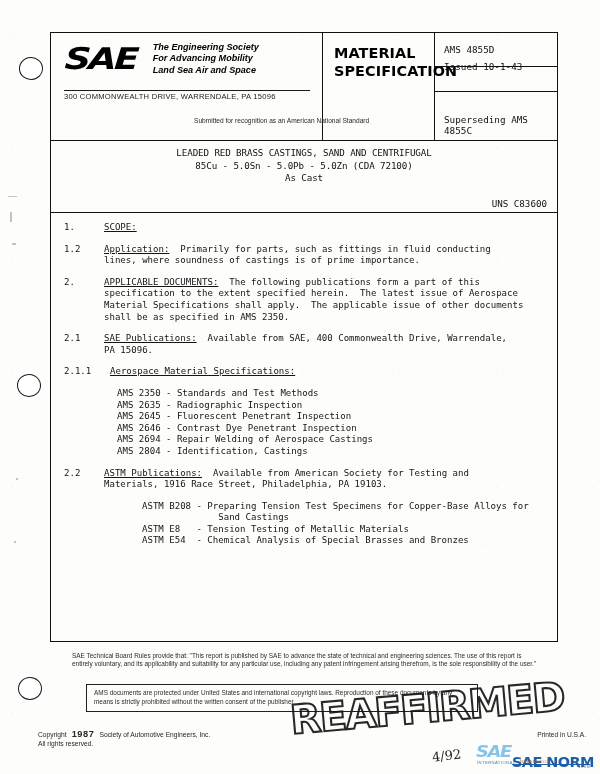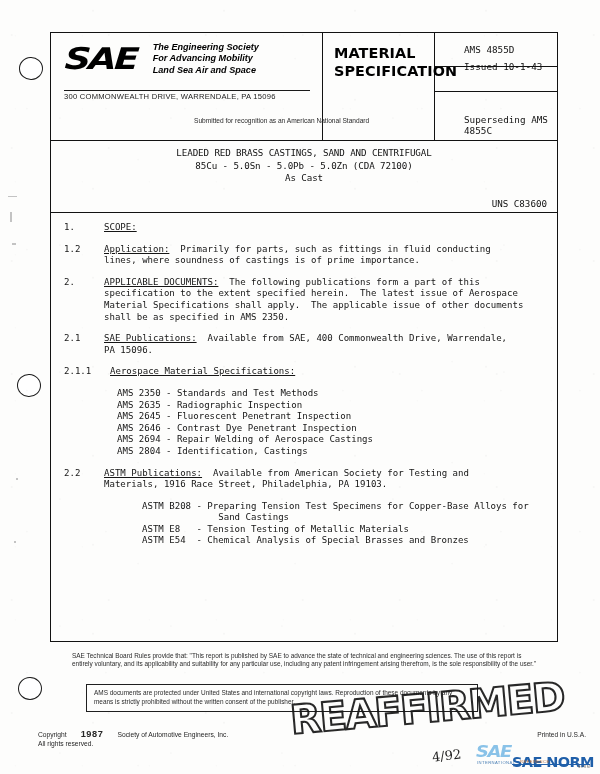--- a/index.html
+++ b/index.html
@@ -165,21 +165,21 @@
     left: 0; right: 0;
     box-sizing: border-box;
     font-family: "DejaVu Sans Mono", monospace;
     font-size: 9.3px;
     color: #111;
     padding-left: 9px;
   }
   .hr-cell.c1 { top: 0;  height: 34px; border-bottom: 1.6px solid #121212; }
   .hr-cell.c2 { top: 23px; height: 36px; border-bottom: 1.6px solid #121212; }
   .hr-cell.c3 { top: 70px; height: 38px; }
-  .hr-cell .l { display: block; margin-left: 20px; }
+  .hr-cell .l { display: block; }
   .hr-cell.c1 .l { padding-top: 11px; }
   .hr-cell.c2 .l { padding-top: 4px; line-height: 13px; }
   .hr-cell.c3 .l { padding-top: 11px; }
 
   
   .titleblock {
     position: absolute;
     left: 0;
     top: 108px;
     width: 100%;
@@ -275,21 +275,21 @@
     font-size: 6.7px;
     line-height: 9px;
     color: #262626;
     white-space: nowrap;
   }
   .copyright .yr {
     font-weight: 700;
     font-size: 9.2px;
     letter-spacing: .6px;
   }
-  .copyright .r1 { display: flex; align-items: baseline; gap: 14px; }
+  .copyright .r1 { display: flex; align-items: baseline; gap: 5px; }
 
   .printed {
     position: absolute;
     right: 14px;
     top: 731px;
     font-family: "Liberation Sans", sans-serif;
     font-size: 6.6px;
     color: #262626;
     white-space: nowrap;
   }

